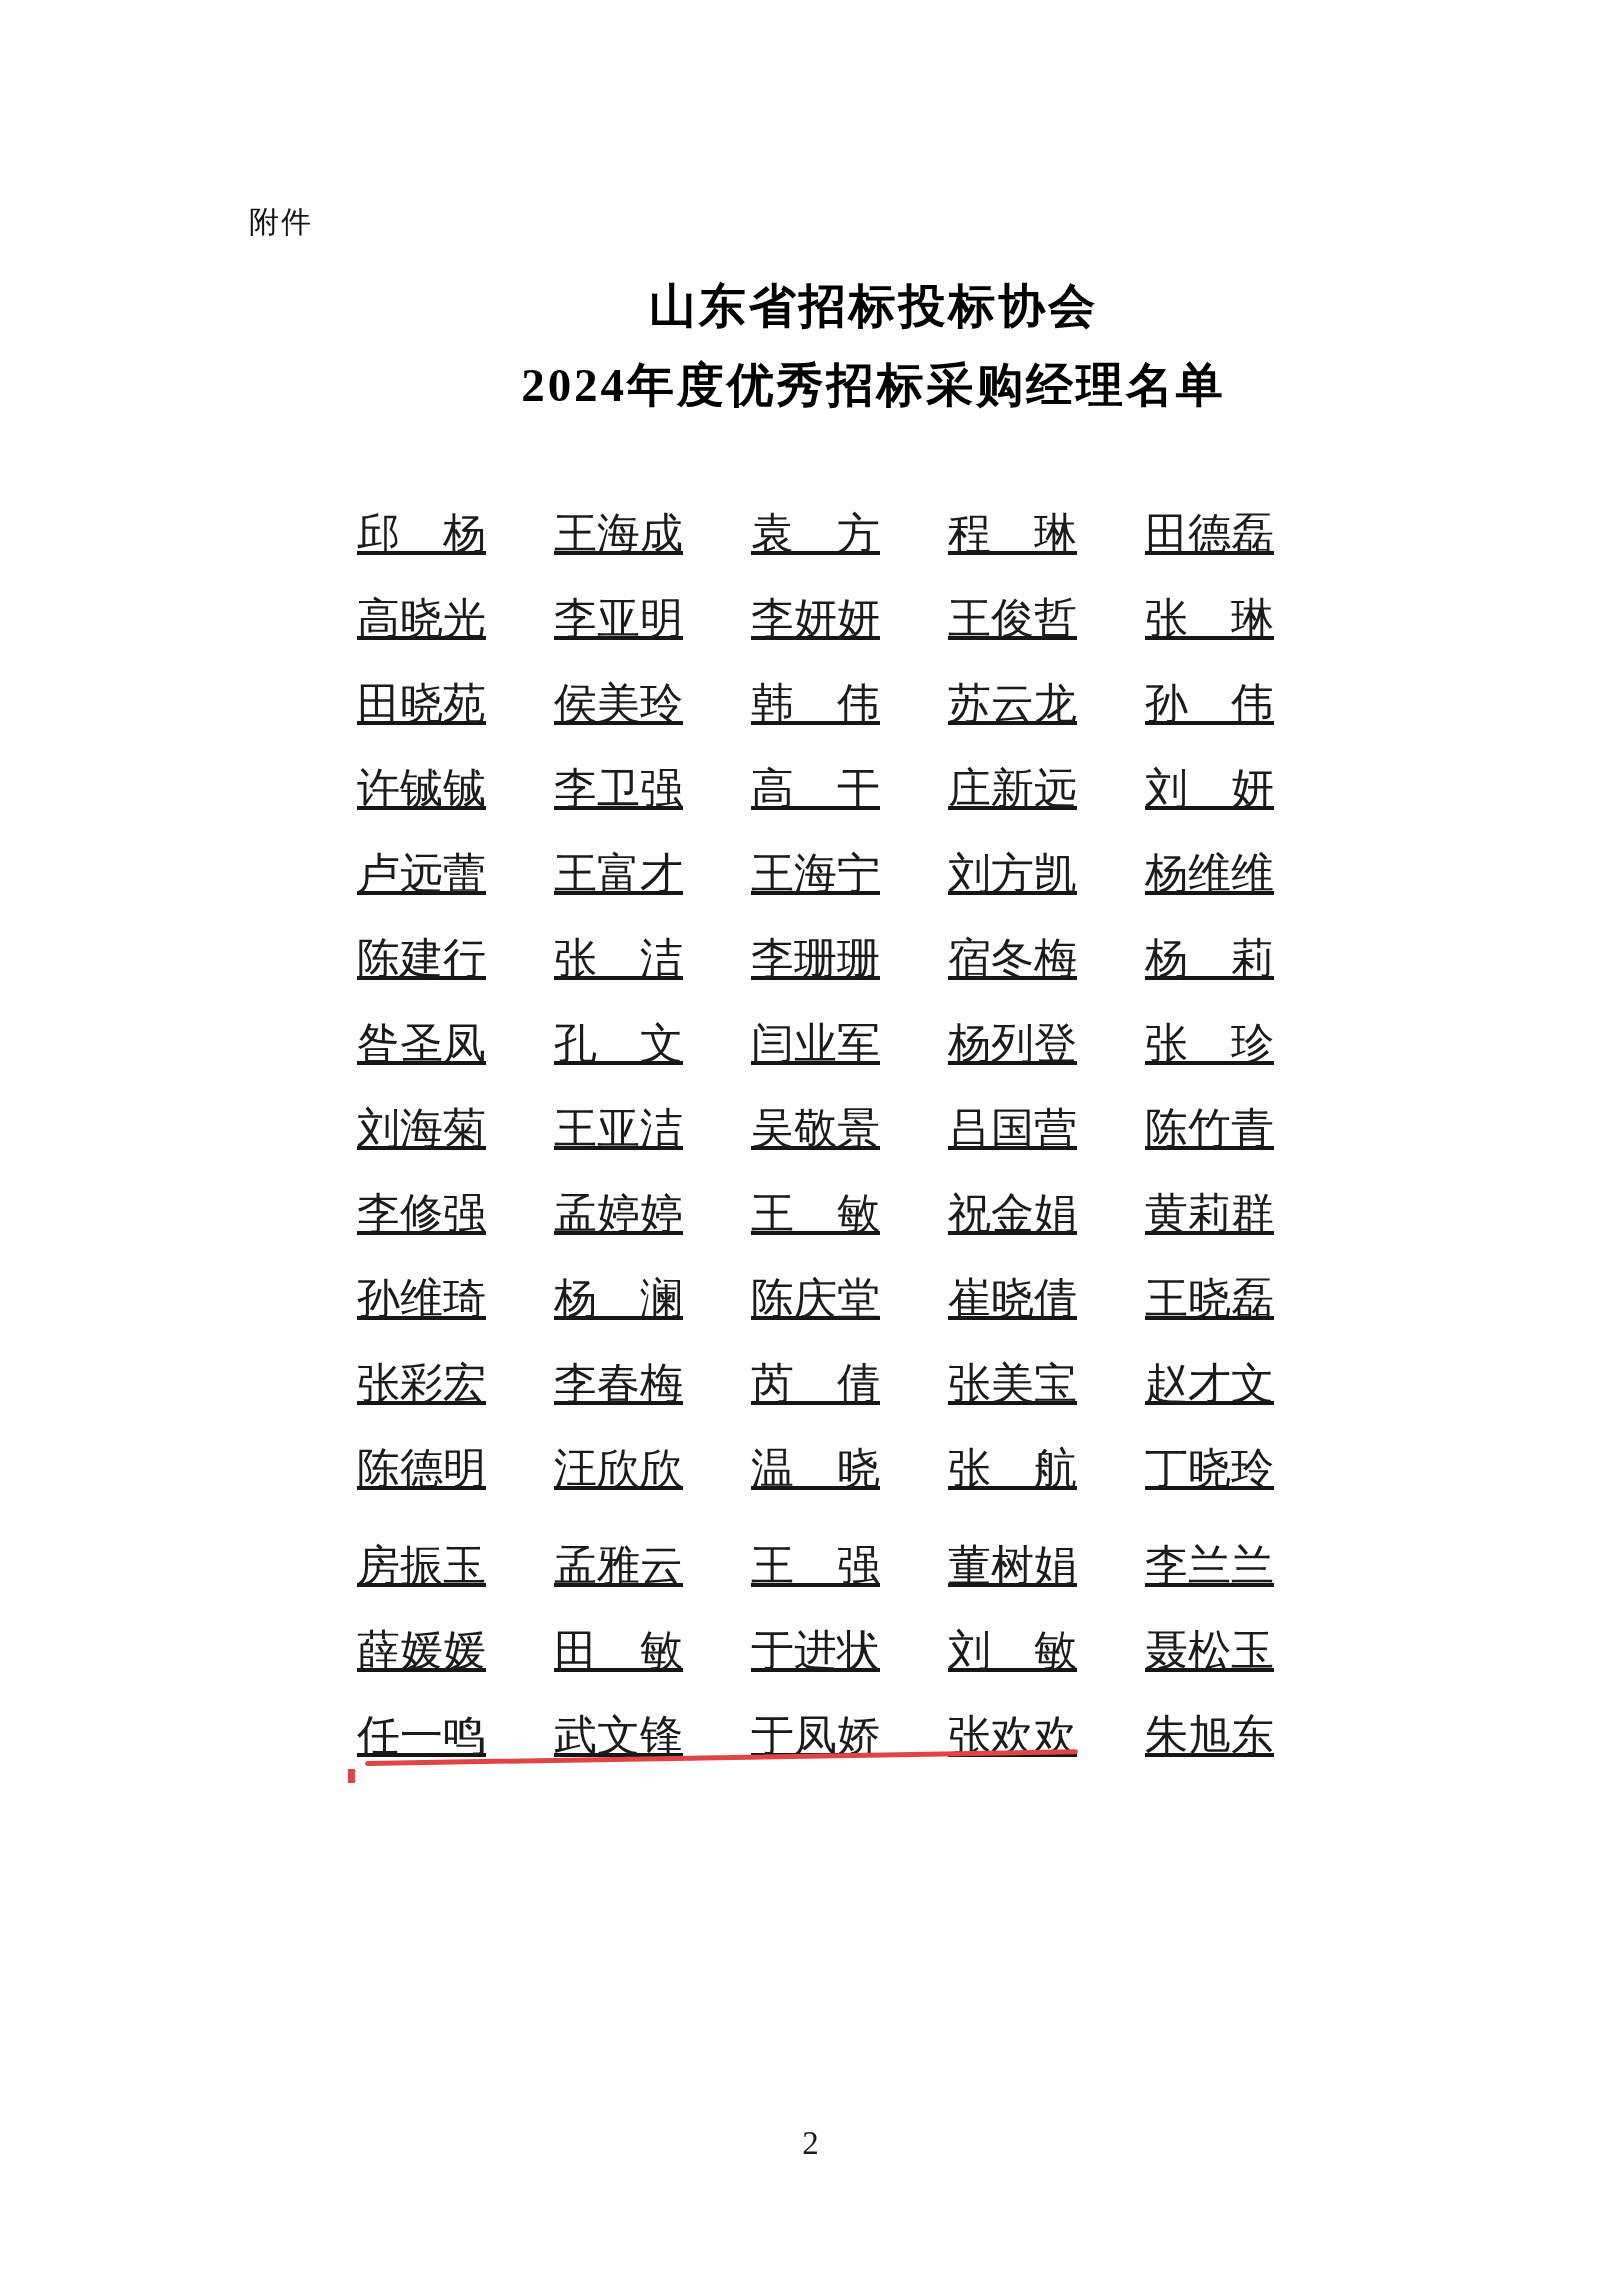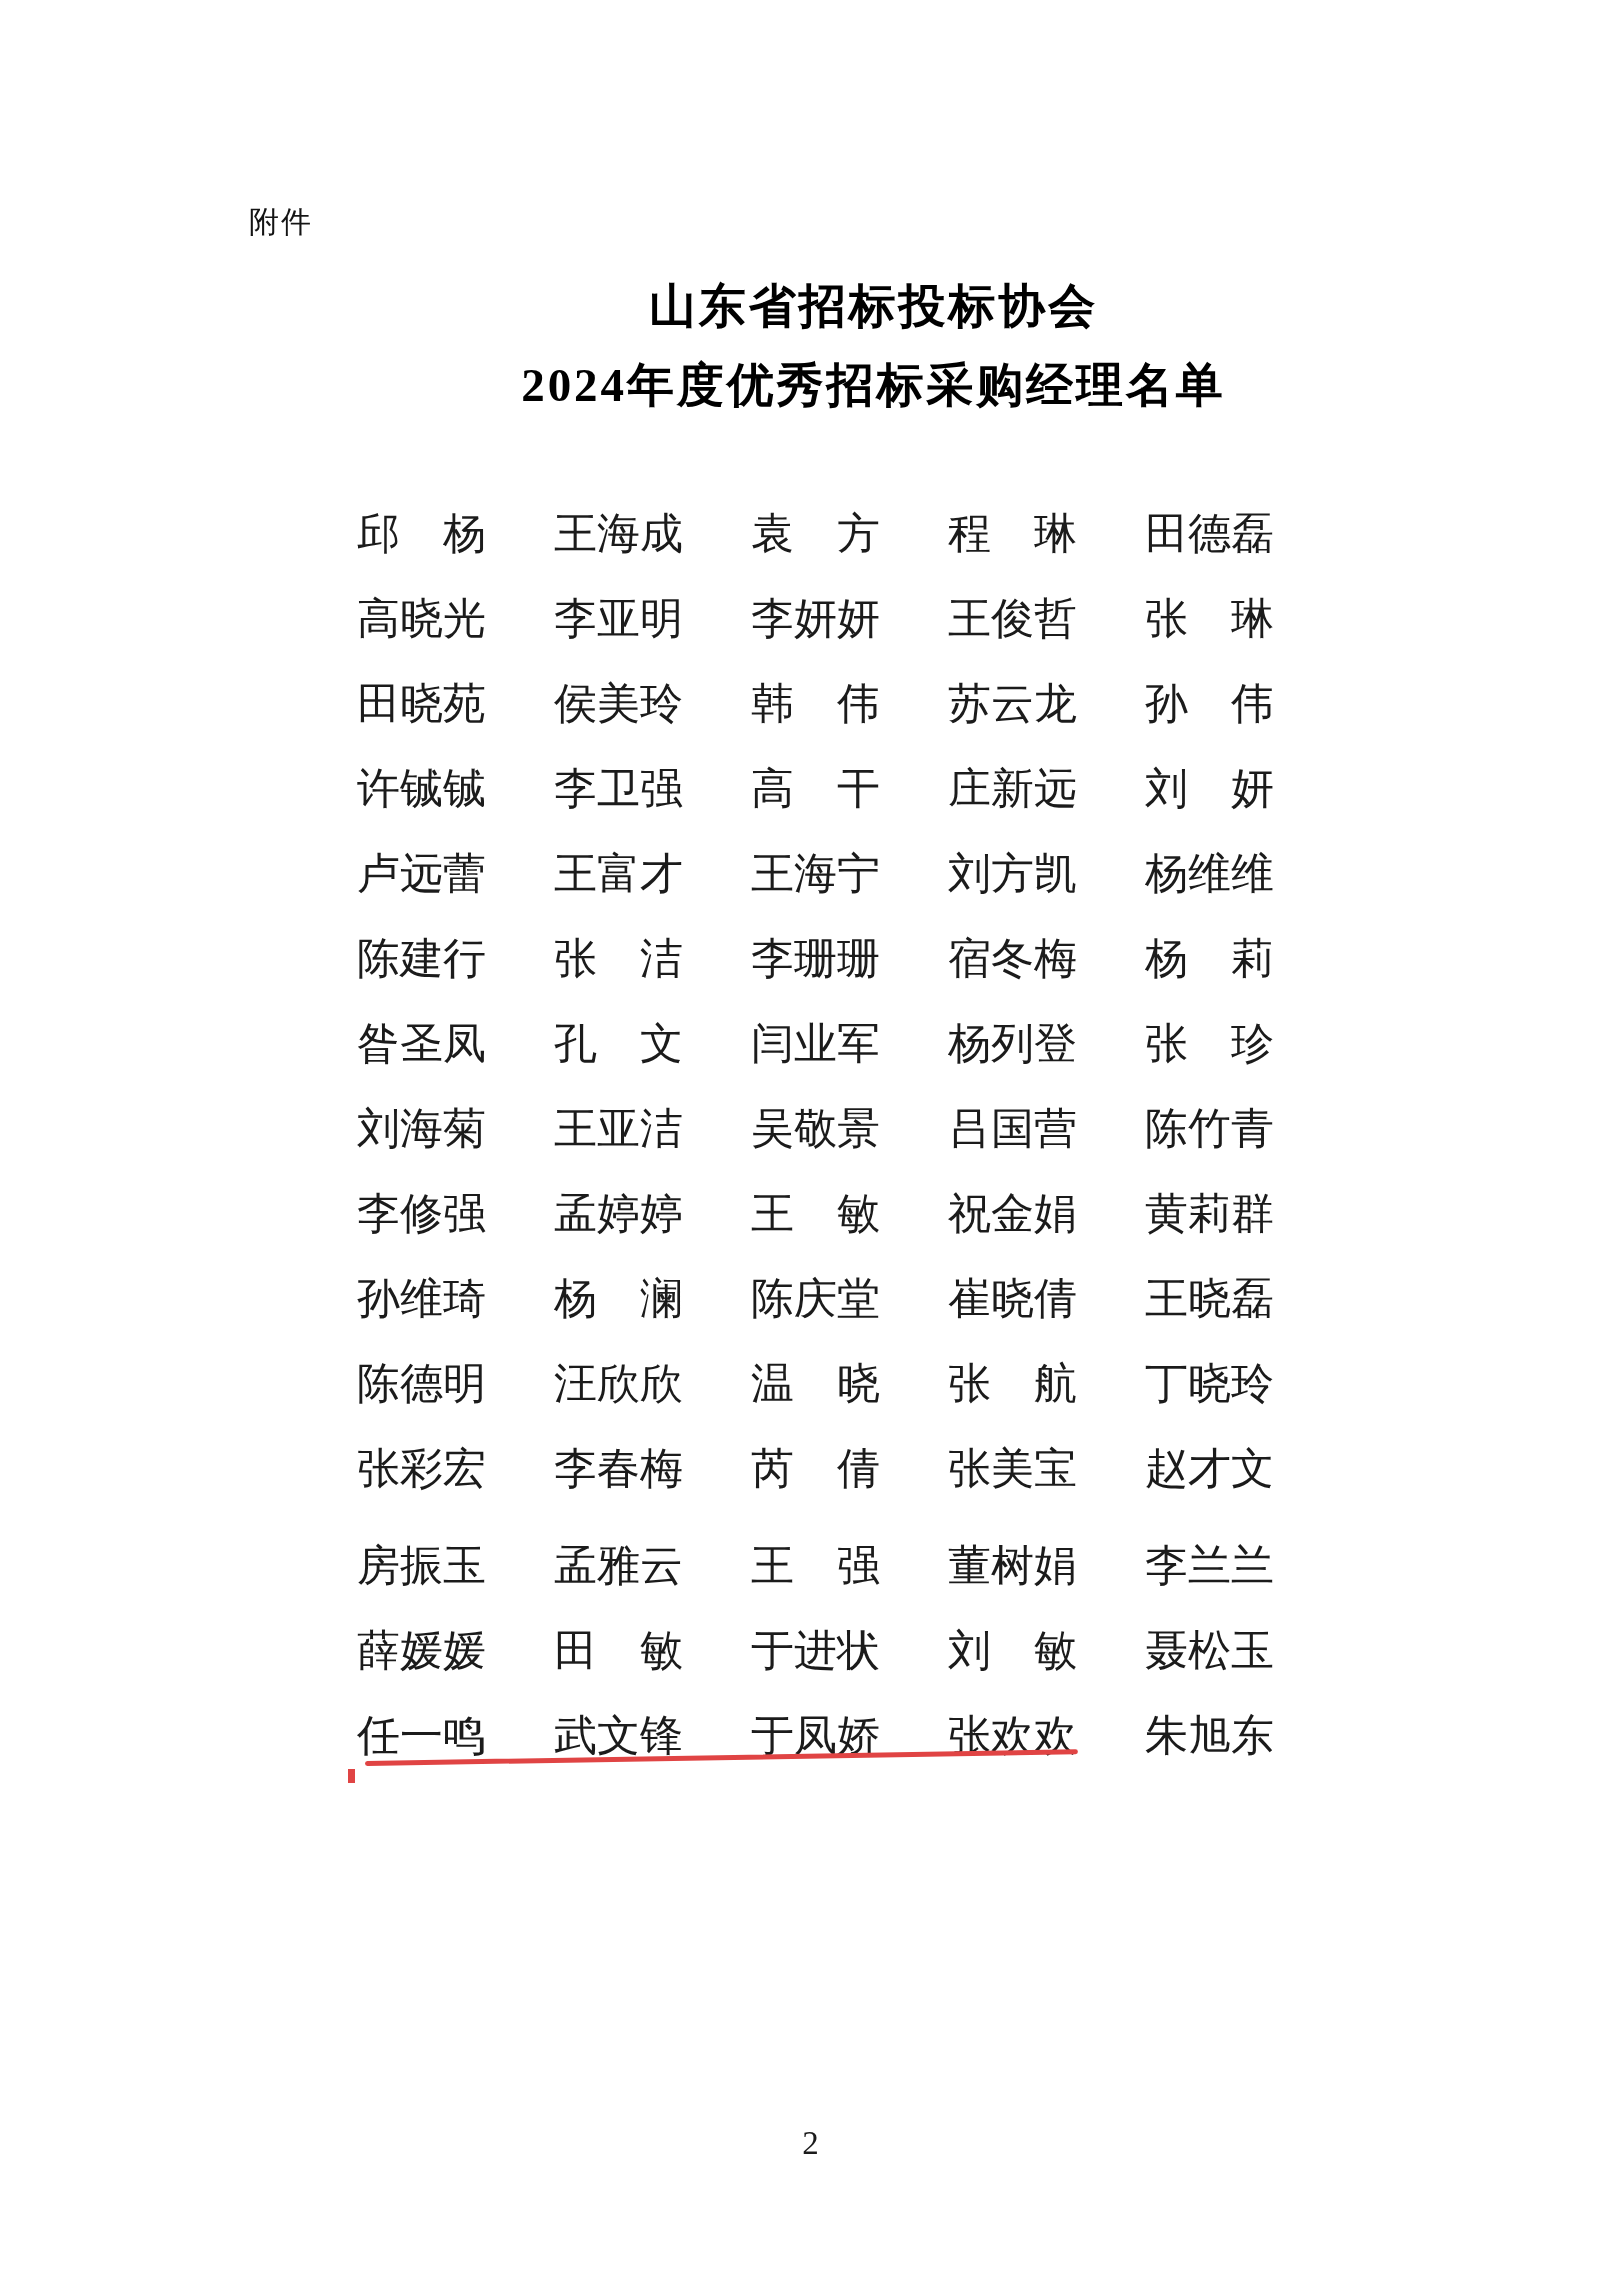--- a/index.html
+++ b/index.html
@@ -43,20 +43,21 @@
   }
   .names-block {
     position: absolute;
     left: 357px;
     top: 491px;
   }
   .name-row {
     display: flex;
     height: 85px;
     align-items: center;
+    text-decoration: underline;
   }
   .row-gap {
     height: 11.8px;
   }
   .name-cell {
     display: inline-block;
     width: 129px;
     margin-right: 68px;
     font-size: 43px;
     line-height: 43px;
@@ -173,33 +174,33 @@
         <span class="name-cell">黄莉群</span>
       </div>
       <div class="name-row">
         <span class="name-cell">孙维琦</span>
         <span class="name-cell">杨　澜</span>
         <span class="name-cell">陈庆堂</span>
         <span class="name-cell">崔晓倩</span>
         <span class="name-cell">王晓磊</span>
       </div>
       <div class="name-row">
+        <span class="name-cell">张彩宏</span>
+        <span class="name-cell">李春梅</span>
+        <span class="name-cell">芮　倩</span>
+        <span class="name-cell">张美宝</span>
+        <span class="name-cell">赵才文</span>
+      </div>
+      <div class="name-row">
         <span class="name-cell">陈德明</span>
         <span class="name-cell">汪欣欣</span>
         <span class="name-cell">温　晓</span>
         <span class="name-cell">张　航</span>
         <span class="name-cell">丁晓玲</span>
       </div>
-      <div class="name-row">
-        <span class="name-cell">张彩宏</span>
-        <span class="name-cell">李春梅</span>
-        <span class="name-cell">芮　倩</span>
-        <span class="name-cell">张美宝</span>
-        <span class="name-cell">赵才文</span>
-      </div>
       <div class="row-gap"></div>
       <div class="name-row">
         <span class="name-cell">房振玉</span>
         <span class="name-cell">孟雅云</span>
         <span class="name-cell">王　强</span>
         <span class="name-cell">董树娟</span>
         <span class="name-cell">李兰兰</span>
       </div>
       <div class="name-row">
         <span class="name-cell">薛媛媛</span>

